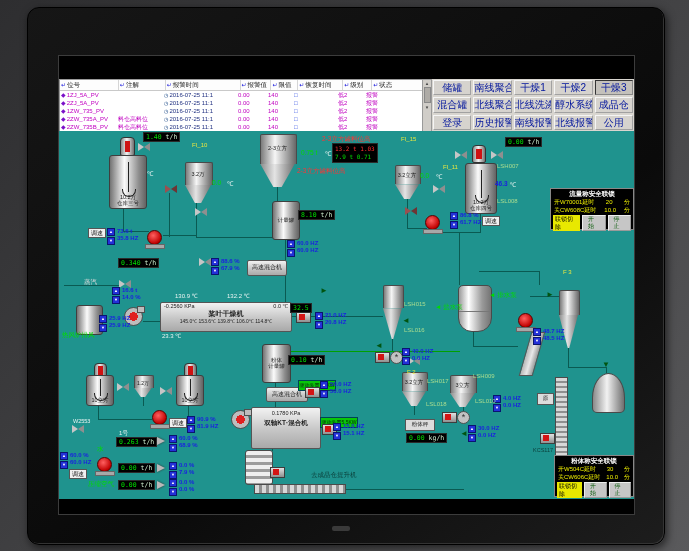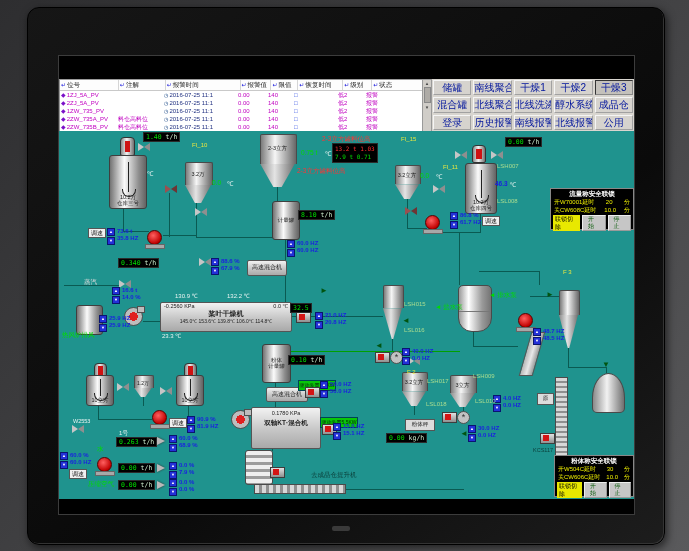--- a/index.html
+++ b/index.html
@@ -367,21 +367,21 @@
       <div class="nozzle" style="left:98px;top:350px"></div>
 
       <div class="disp" style="left:84px;top:1px"><span>1.40</span> <span class="u">t/h</span></div>
       <div class="disp" style="left:239px;top:79px"><span>8.10</span> <span class="u">t/h</span></div>
       <div class="disp" style="left:59px;top:127px"><span>0.340</span> <span class="u">t/h</span></div>
       <div class="disp" style="left:446px;top:6px"><span>0.00</span> <span class="u">t/h</span></div>
       <div class="disp" style="left:57px;top:306px"><span>0.263</span> <span class="u">t/h</span></div>
       <div class="disp" style="left:59px;top:332px"><span>0.00</span> <span class="u">t/h</span></div>
       <div class="disp" style="left:59px;top:349px"><span>0.00</span> <span class="u">t/h</span></div>
       <div class="disp" style="left:229px;top:224px"><span>0.10</span> <span class="u">t/h</span></div>
-      <div class="disp" style="left:327px;top:302px"><span>0.00</span> <span class="u">kg/h</span></div>
+      <div class="disp" style="left:347px;top:302px"><span>0.00</span> <span class="u">kg/h</span></div>
       <div class="disp" style="left:231px;top:172px"><span>32.5</span></div>
       <div class="mdisp" style="left:273px;top:12px">
         <div class="r1">13.2 t  1.03</div>
         <div class="r2">7.9 t  0.71</div>
       </div>
 
       <div class="bval" style="left:48px;top:97px">
             <span class="ac">
               <span class="ab">▲</span>
               <span class="ab">▼</span>

